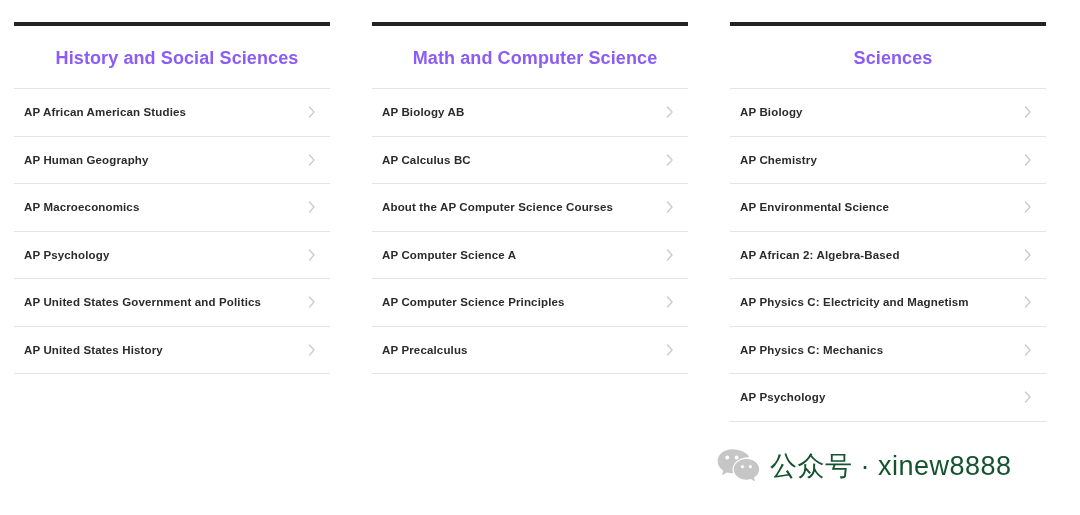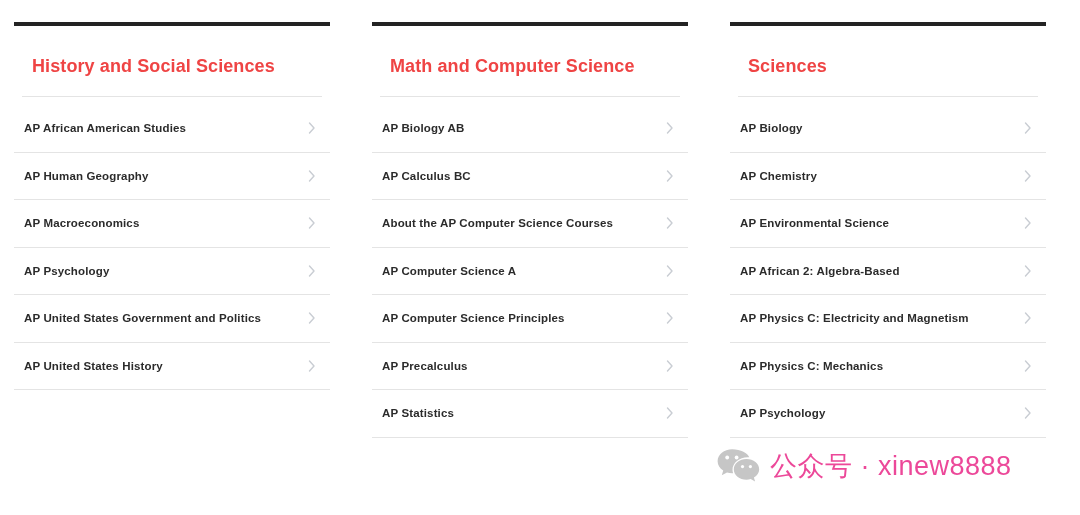--- a/index.html
+++ b/index.html
@@ -44,27 +44,28 @@
     height: 4px;
     background: #232323;
     width: 100%;
     margin: 0 0 0 0;
   }
 
   .column-title {
     font-size: 18px;
     line-height: 22px;
     font-weight: 600;
-    color: #ef4444;
+    color: #8b5cf6;
     letter-spacing: 0.1px;
     padding: 21px 0 19px 10px;
-    margin: 8px;
+    margin: 0;
     border-bottom: 1px solid #e4e4e4;
     box-sizing: border-box;
     white-space: nowrap;
+    text-align: center;
   }
 
   .course-list {
     list-style: none;
     margin: 0;
     padding: 0;
   }
 
   .course-item {
     position: relative;
@@ -115,21 +116,21 @@
   }
   .watermark-logo {
     width: 44px;
     height: 36px;
     display: block;
     flex: 0 0 44px;
   }
   .watermark-text {
     font-size: 27px;
     line-height: 34px;
-    color: #ec4899;
+    color: #14532d;
     font-family: "Liberation Sans", sans-serif;
     white-space: nowrap;
     letter-spacing: 0.5px;
   }
 </style>
 </head>
 <body>
 
 <div class="page">
 
@@ -229,28 +230,20 @@
         <li class="course-item">
           <span class="course-label">AP Computer Science Principles</span>
           <span class="chevron-icon">
             <svg viewBox="0 0 8 12" fill="none" xmlns="http://www.w3.org/2000/svg">
                 <path d="M1.5 1 L6 6 L1.5 11" stroke="currentColor" stroke-width="1.4" stroke-linecap="round" stroke-linejoin="round"></path>
               </svg>
           </span>
         </li>
         <li class="course-item">
           <span class="course-label">AP Precalculus</span>
-          <span class="chevron-icon">
-            <svg viewBox="0 0 8 12" fill="none" xmlns="http://www.w3.org/2000/svg">
-                <path d="M1.5 1 L6 6 L1.5 11" stroke="currentColor" stroke-width="1.4" stroke-linecap="round" stroke-linejoin="round"></path>
-              </svg>
-          </span>
-        </li>
-        <li class="course-item">
-          <span class="course-label">AP Statistics</span>
           <span class="chevron-icon">
             <svg viewBox="0 0 8 12" fill="none" xmlns="http://www.w3.org/2000/svg">
                 <path d="M1.5 1 L6 6 L1.5 11" stroke="currentColor" stroke-width="1.4" stroke-linecap="round" stroke-linejoin="round"></path>
               </svg>
           </span>
         </li>
       </ul>
     </div>
 
     <div class="column">

